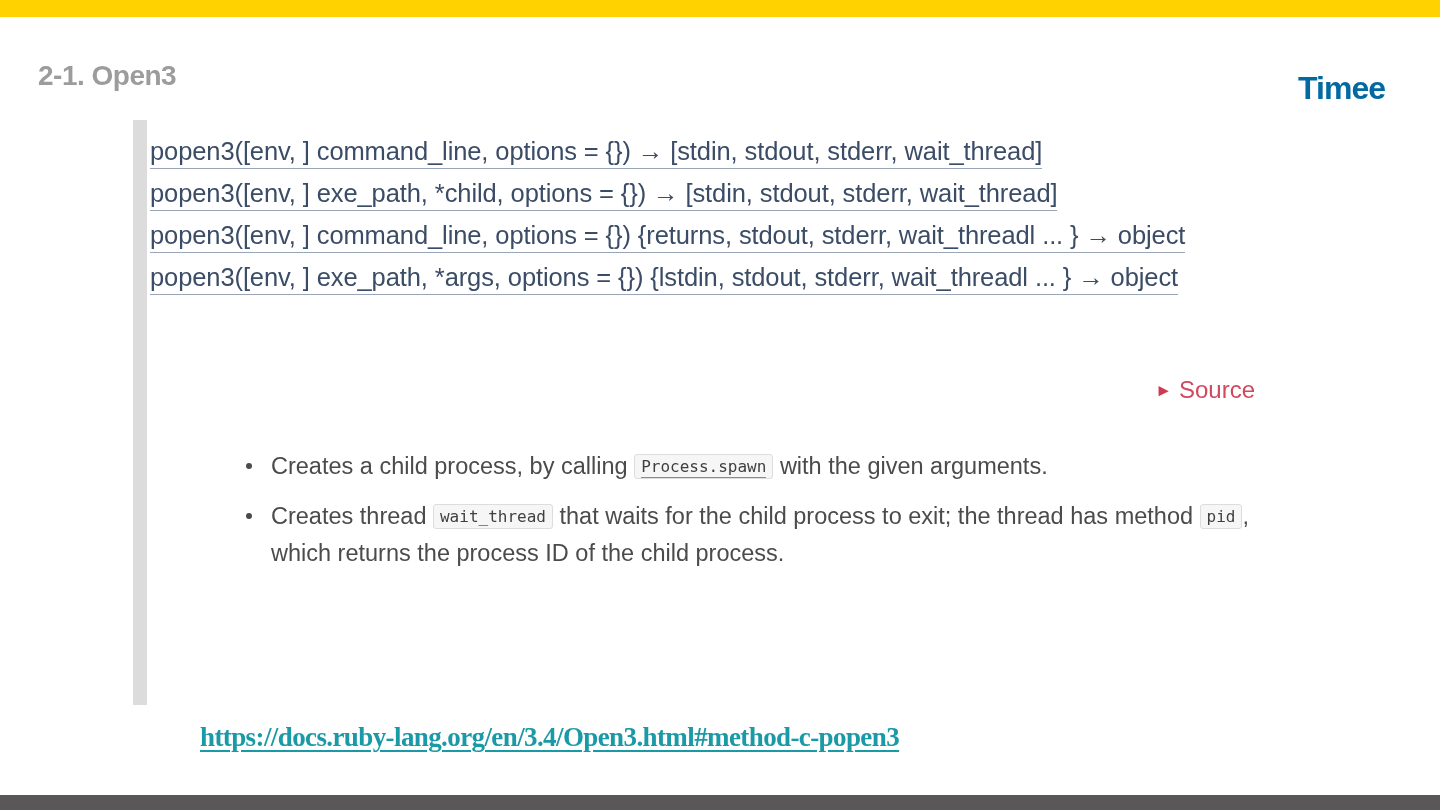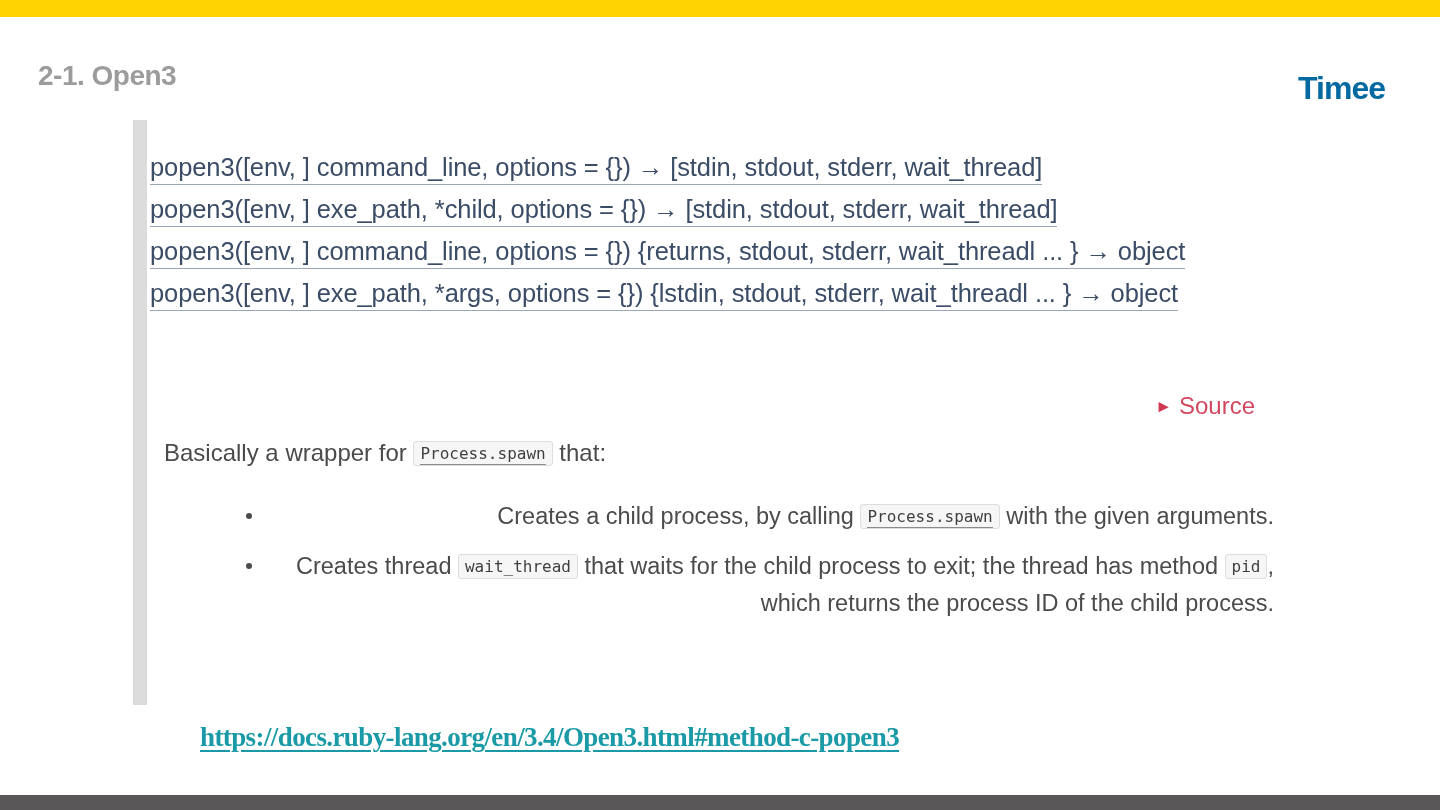--- a/index.html
+++ b/index.html
@@ -68,21 +68,21 @@
   .doc-gutter {
     position: absolute;
     left: 0; top: 0;
     width: 14px;
     height: 585px;
     background: #dcdcdc;
   }
   .doc-body {
     position: absolute;
     left: 17px;
-    top: 16px;
+    top: 0;
     width: 1133px;
     height: 585px;
   }
 
   
   .sig-block {
     position: absolute;
     left: 0;
     top: 10px;
     width: 1120px;
@@ -129,21 +129,20 @@
   .prose-lead {
     font-size: 24px;
     line-height: 34px;
     white-space: nowrap;
   }
 
   ul.doc-list {
     list-style: none;
     margin: 28px 0 0 0;
     padding: 0;
-    text-align: right;
   }
   ul.doc-list > li {
     position: relative;
     padding-left: 107px;
     font-size: 23.5px;
     line-height: 37px;
     color: #4b4b4b;
     margin-bottom: 13px;
   }
   ul.doc-list > li .dot {
@@ -214,21 +213,20 @@
       <div class="sig-line"><span class="u">popen3([env, ] exe_path, *child, options = {}) → [stdin, stdout, stderr, wait_thread]</span></div>
       <div class="sig-line"><span class="u">popen3([env, ] command_line, options = {}) {returns, stdout, stderr, wait_threadl ... } → object</span></div>
       <div class="sig-line"><span class="u">popen3([env, ] exe_path, *args, options = {}) {lstdin, stdout, stderr, wait_threadl ... } → object</span></div>
     </div>
 
     <div class="source-row">
       <span class="caret">►</span><span>Source</span>
     </div>
 
     <div class="prose">
-      <div class="prose-lead"><span>Basically a wrapper for</span>&nbsp;<code class="chip linked"><span class="ul">Process.spawn</span></code>&nbsp;<span>that:</span></div>
 
       <ul class="doc-list" id="bullet-list">
           <li><span class="dot"></span><span>Creates a child process, by calling </span><code class="chip linked"><span class="ul">Process.spawn</span></code><span> with the given arguments.</span></li>
           <li><span class="dot"></span><span>Creates thread </span><code class="chip">wait_thread</code><span> that waits for the child process to exit; the thread has method </span><code class="chip">pid</code><span>, which returns the process ID of the child process.</span></li>
         </ul>
     </div>
 
   </div>
 </div>
 

